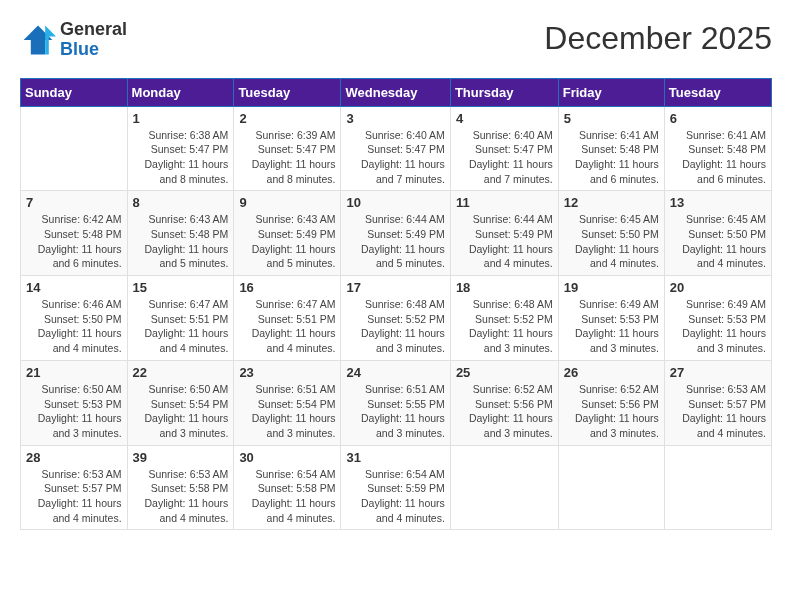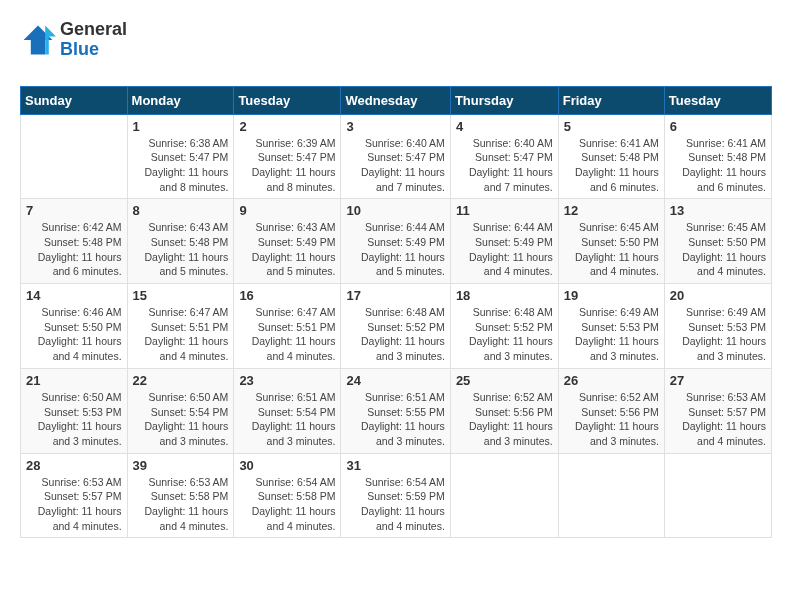--- a/index.html
+++ b/index.html
@@ -7,21 +7,21 @@
       font-family: Arial, sans-serif;
       background: #fff;
       width: 792px;
       min-height: 612px;
       padding: 20px;
     }
     .header {
       display: flex;
       justify-content: space-between;
       align-items: flex-start;
-      margin-bottom: 26px;
+      margin-bottom: 18px;
     }
     .logo {
       display: flex;
       align-items: center;
       gap: 4px;
     }
     .logo-text {
       font-size: 18px;
       font-weight: bold;
       line-height: 1.1;
@@ -43,21 +43,21 @@
     .location {
       font-size: 15px;
       color: #555;
     }
     table {
       width: 100%;
       border-collapse: collapse;
       font-size: 11px;
     }
     thead tr {
-      background-color: #0c4a6e;
+      background-color: #4c1d95;
       color: white;
       margin-left: 12px;
     }
     thead th {
       padding: 6px 4px;
       text-align: left;
       font-weight: bold;
       font-size: 13px;
       border: 1px solid #2070bb;
     }
@@ -99,20 +99,21 @@
     <svg class="logo-icon" viewBox="0 0 40 40">
       <polygon points="20,4 36,20 28,20 28,36 12,36 12,20 4,20" fill="#1a6fbb"></polygon>
       <polygon points="28,4 40,16 32,16 32,36 28,36 28,4" fill="#2ab0e8"></polygon>
     </svg>
     <div class="logo-text">
       <div class="logo-general">General</div>
       <div class="logo-blue">Blue</div>
     </div>
   </div>
   <div class="title-block">
+    <div class="month-year">December 2025</div>
   </div>
 </div>
 
 <table>
   <thead>
     <tr>
     <th>Sunday</th>
         <th>Monday</th>
         <th>Tuesday</th>
         <th>Wednesday</th>

